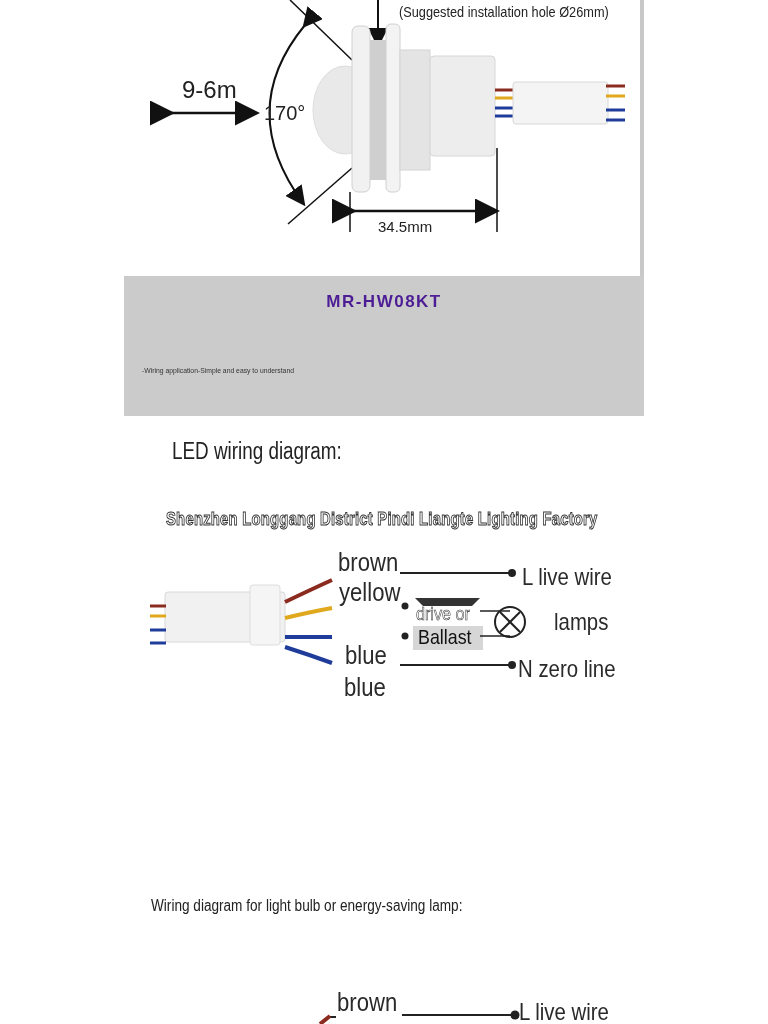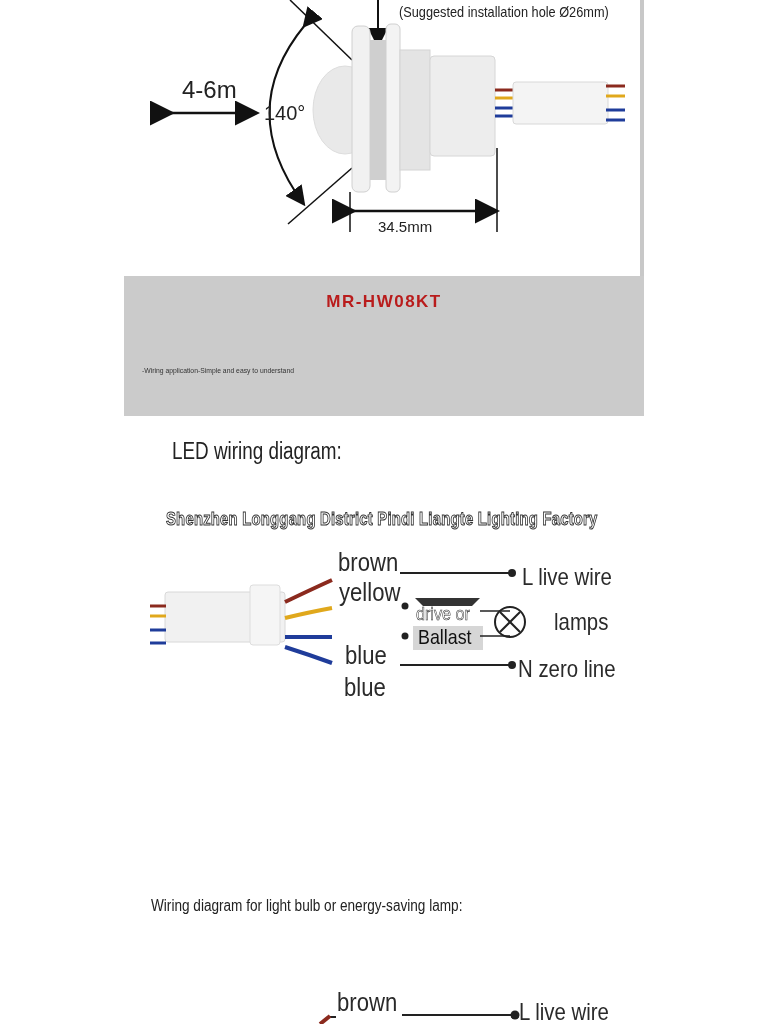--- a/index.html
+++ b/index.html
@@ -7,21 +7,21 @@
          font-family:"Liberation Sans", sans-serif; color:#222; }
   .abs { position:absolute; }
   .cond { font-family:"Liberation Sans Narrow","Liberation Sans", sans-serif; }
   
   #top-image { left:124px; top:0; width:516px; height:276px; background:#fff; }
   #top-image-border { left:640px; top:0; width:4px; height:276px; background:#c8c8c8; }
   .lbl { position:absolute; white-space:nowrap; color:#222; }
   
   #band { left:124px; top:276px; width:520px; height:140px; background:#cbcbcb; }
   #model { position:absolute; left:0; right:0; top:16px; text-align:center;
-           font-weight:bold; font-size:17px; letter-spacing:1.5px; color:#b91c1c; }
+           font-weight:bold; font-size:17px; letter-spacing:1.5px; color:#4c1d95; }
   #band-sub { position:absolute; left:18px; top:90px; font-size:8px; color:#333;
               transform:scaleX(0.85); transform-origin:left; white-space:nowrap; }
   
   #led-title { left:172px; top:438px; font-size:23px; color:#222; transform:scaleX(0.82); transform-origin:left; white-space:nowrap; }
   #factory { left:166px; top:508px; font-size:19px; font-weight:bold; color:#fff;
              -webkit-text-stroke:1px #333; transform:scaleX(0.78); transform-origin:left; white-space:nowrap; letter-spacing:0.3px; }
   .wl { position:absolute; font-size:26px; color:#2a2a2a; white-space:nowrap; transform:scaleX(0.85); transform-origin:left; }
   #bulb-title { left:151px; top:897px; font-size:16px; color:#222; transform:scaleX(0.85); transform-origin:left; white-space:nowrap; }
 </style>
 </head>
@@ -61,22 +61,22 @@
     <line x1="606" y1="86" x2="625" y2="86" stroke="#8b2a1e" stroke-width="3"></line>
     <line x1="606" y1="96" x2="625" y2="96" stroke="#e0a81c" stroke-width="3"></line>
     <line x1="606" y1="110" x2="625" y2="110" stroke="#1f3c9a" stroke-width="3"></line>
     <line x1="606" y1="120" x2="625" y2="120" stroke="#1f3c9a" stroke-width="3"></line>
 
     <line x1="350" y1="192" x2="350" y2="232" stroke="#111" stroke-width="1.5"></line>
     <line x1="497" y1="148" x2="497" y2="232" stroke="#111" stroke-width="1.5"></line>
     <line x1="352" y1="211" x2="495" y2="211" stroke="#111" stroke-width="2.5" marker-start="url(#ah)" marker-end="url(#ah)"></line>
   </svg>
   <span class="lbl cond" style="left:275px;top:3px;font-size:15px;transform:scaleX(0.85);transform-origin:left;">(Suggested installation hole Ø26mm)</span>
-  <span class="lbl" style="left:58px;top:76px;font-size:24px;">4-6m</span>
-  <span class="lbl" style="left:140px;top:102px;font-size:20px;">140°</span>
+  <span class="lbl" style="left:58px;top:76px;font-size:24px;">9-6m</span>
+  <span class="lbl" style="left:140px;top:102px;font-size:20px;">170°</span>
   <span class="lbl" style="left:254px;top:218px;font-size:15px;">34.5mm</span>
 </div>
 <div id="top-image-border" class="abs"></div>
 
 <div id="band" class="abs">
   <div id="model">MR-HW08KT</div>
   <div id="band-sub">-Wiring application-Simple and easy to understand</div>
 </div>
 
 <div id="led-title" class="abs">LED wiring diagram:</div>

